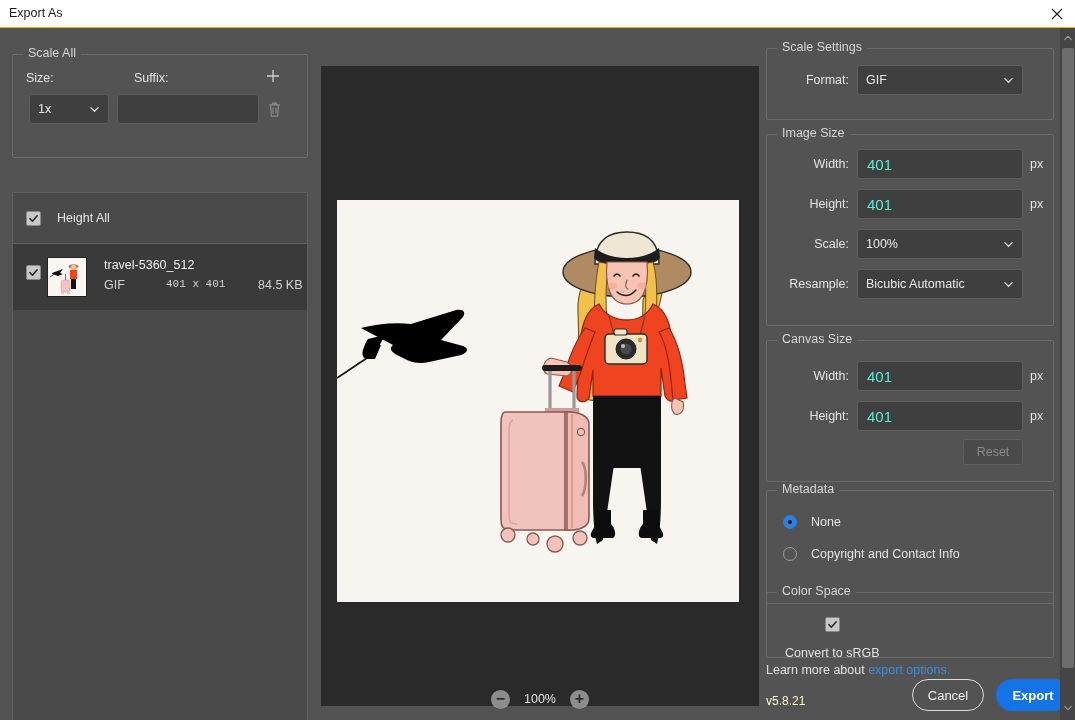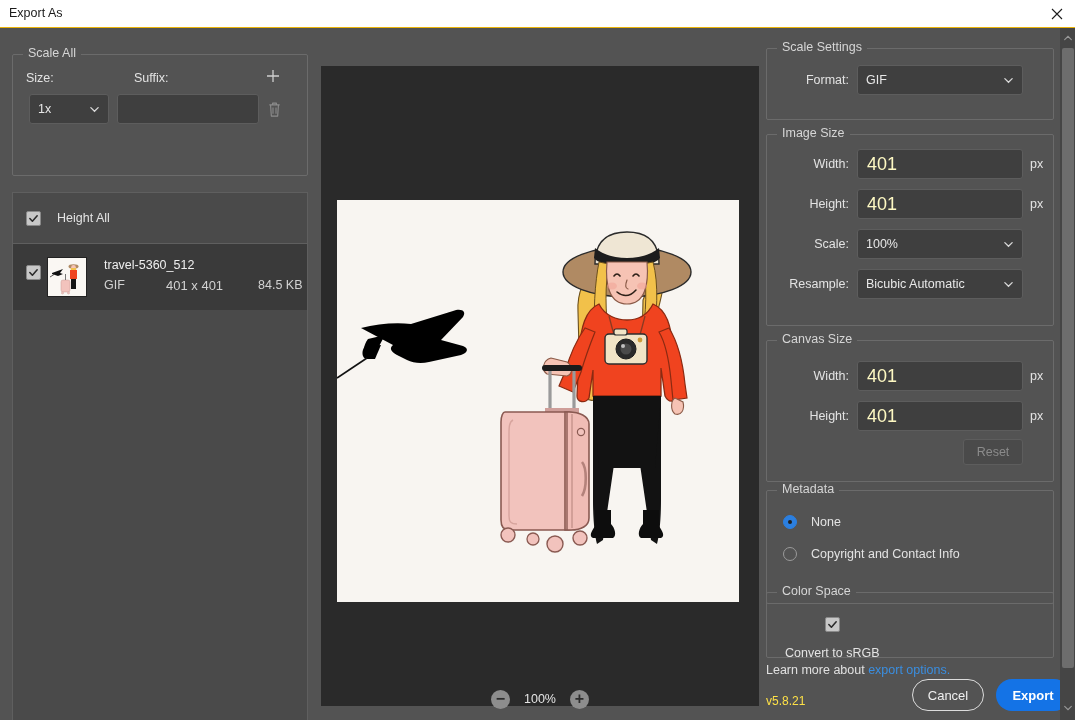--- a/index.html
+++ b/index.html
@@ -44,21 +44,21 @@
     border-radius: 2px;
   }
   .group-legend {
     position: absolute; top: -9px; left: 10px;
     background: #535353;
     padding: 0 5px;
     font-size: 12.5px; color: #d6d6d6;
     white-space: nowrap;
   }
 
-  .scale-all-box { left: 12px; top: 26px; width: 296px; height: 122px; }
+  .scale-all-box { left: 12px; top: 26px; width: 296px; height: 104px; }
 
   .lbl { font-size: 12.5px; color: #e3e3e3; }
 
   .sel {
     background: #3f3f3f;
     border: 1px solid #5d5d5d;
     border-radius: 3px;
     color: #e8e8e8;
     font-size: 12.5px;
     display: flex; align-items: center;
@@ -68,22 +68,22 @@
   }
   .sel .chev {
     position: absolute; right: 8px; top: 50%;
     transform: translateY(-50%);
     width: 11px; height: 11px;
   }
   .txtbox {
     background: #3f3f3f;
     border: 1px solid #5d5d5d;
     border-radius: 3px;
-    color: #fef9c3;
-    font-size: 18px;
+    color: #5eead4;
+    font-size: 15px;
     padding: 0 9px;
     display: flex; align-items: center;
     cursor: text;
   }
 
   .icon-btn {
     position: absolute;
     display: flex; align-items: center; justify-content: center;
     cursor: pointer;
     color: #b9b9b9;
@@ -105,21 +105,21 @@
   }
   .thumb {
     width: 40px; height: 40px; margin-left: 34px;
     background: #faf7f3;
     border: 1px solid #222;
     position: relative; overflow: hidden;
   }
   .file-meta { margin-left: 17px; position: relative; width: 200px; height: 40px;}
   .file-name { position:absolute; left:0; top: 1px; font-size: 12.5px; color: #efefef; }
   .file-fmt  { position:absolute; left:0; top: 21px; font-size: 12.5px; color: #d2d2d2; }
-  .file-dim  { position:absolute; left:62px; top: 21px; font-size: 13px; color: #d2d2d2; }
+  .file-dim  { position:absolute; left:62px; top: 21px; font-size: 11px; color: #d2d2d2; font-family: Liberation Mono, monospace; }
   .file-size { position:absolute; left:154px; top: 21px; font-size: 12.5px; color: #d2d2d2; }
 
   
   .cbx {
     width: 15px; height: 15px;
     background: #c8c8c8;
     border: 1px solid #8a8a8a;
     border-radius: 2px;
     display: flex; align-items: center; justify-content: center;
     cursor: pointer;
@@ -182,21 +182,21 @@
   .btn-reset {
     position: absolute;
     background: #4a4a4a; border: 1px solid #5d5d5d; border-radius: 3px;
     color: #8b8b8b; font-size: 12.5px;
     display: flex; align-items: center; justify-content: center;
     cursor: default;
   }
 
   .learn { position: absolute; font-size: 12.5px; color: #e0e0e0; }
   .learn a { color: #3a8ee0; text-decoration: none; cursor: pointer; }
-  .version { position: absolute; font-size: 12px; color: #fde047; }
+  .version { position: absolute; font-size: 12px; color: #fef9c3; }
 
   .btn-cancel {
     position: absolute; left: 152px; top: 651px; width: 72px; height: 32px;
     border: 1.5px solid #dcdcdc; border-radius: 16px;
     background: transparent; color: #f0f0f0; font-size: 13px;
     display: flex; align-items: center; justify-content: center; cursor: pointer;
   }
   .btn-export {
     position: absolute; left: 236px; top: 651px; width: 74px; height: 32px;
     border-radius: 16px; background: #1473e6; color: #ffffff;

